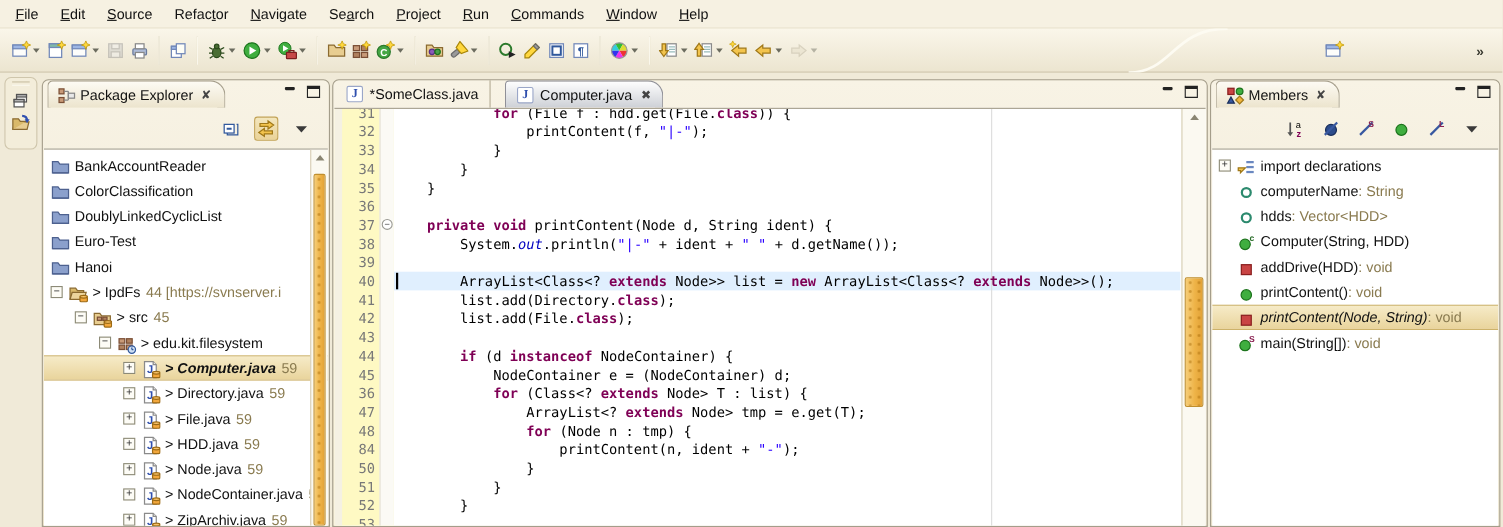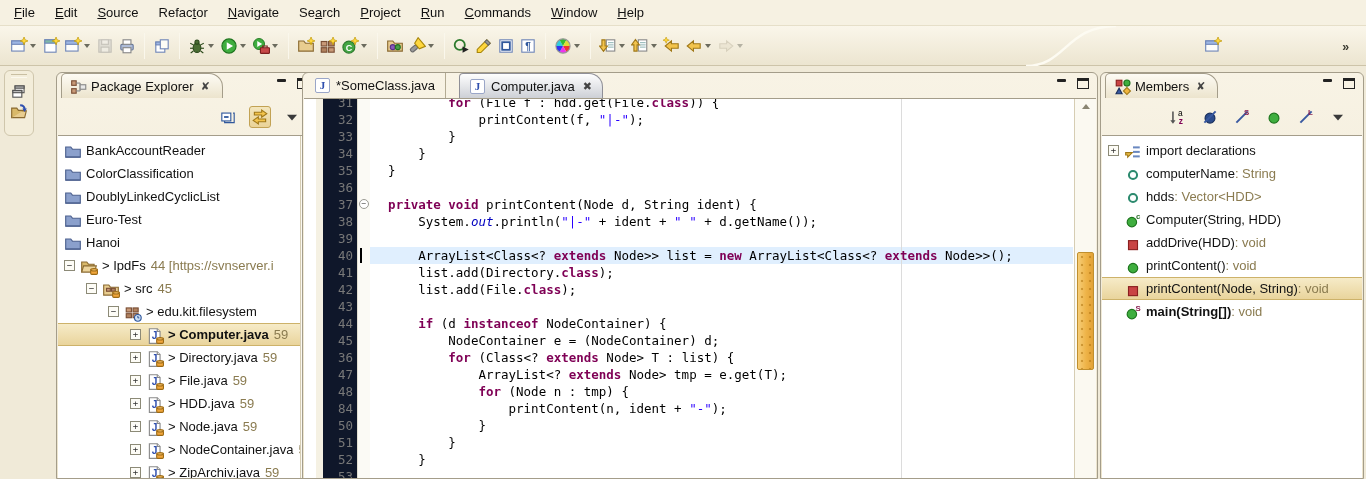--- a/index.html
+++ b/index.html
@@ -53,40 +53,40 @@
 
   
   .row { height:23px; display:flex; align-items:center; white-space:nowrap; overflow:hidden; padding-left:6px; }
   .row .exp { width:11px; height:11px; border:1px solid #8c8a77; background:#fdfcf6; font:9px/9px "DejaVu Sans Mono",monospace;
               text-align:center; color:#333; margin-right:5px; flex:none; }
   .row .exp-slot { width:16px; flex:none; }
   .row .ticon { width:17px; height:16px; margin-right:5px; flex:none; }
   .row .lbl { color:#111; }
   .row .dec { color:#8a7b50; margin-left:5px; }
   .row.sel { background:linear-gradient(#f6ebc8,#e9d49c); border-top:1px solid #cdb26a; border-bottom:1px solid #cdb26a; }
-  .row.sel .lbl { font-weight:bold; }
+  .row.sel .lbl { font-weight:bold;font-style:italic; }
   .typ { color:#8a7b50; }
 
   
   .sb { position:absolute; top:0; bottom:0; background:#fbf9f1; border-left:1px solid #d6cdb3; }
   .sb .up { height:15px; display:flex; align-items:center; justify-content:center; }
   .sb .up::after { content:""; border-left:4px solid transparent; border-right:4px solid transparent; border-bottom:5px solid #8a8572; }
   .sb .thumb { position:absolute; left:2px; right:2px; border:1px solid #c08f2e; border-radius:2px;
                background:radial-gradient(circle at 50% 50%, rgba(170,110,10,.5) 1px, transparent 1.6px) 0 0/8px 8px,
                           linear-gradient(90deg,#f6cd77,#eeb347 55%,#e2a237); }
 
   
   .etab { position:absolute; top:0; height:25px; display:flex; align-items:center; gap:6px; padding:0 10px;
           border-right:1px solid #b3ab93; color:#111; white-space:nowrap; }
   .etab.active { background:linear-gradient(#fefefe,#cdd0d6); border:1px solid #8f8f97; border-bottom:none;
                  border-radius:4px 14px 0 0; }
   .jicon { width:15px; height:15px; background:#fff; border:1px solid #9aa6c8; border-radius:2px;
            font:bold 11px/13px "Liberation Serif",serif; color:#2f4fae; text-align:center; display:inline-block; }
   #code-wrap { position:absolute; inset:0; }
-  #gutter { position:absolute; left:12px; top:0; bottom:0; width:54px; background:#0f172a; }
+  #gutter { position:absolute; left:0; top:0; bottom:0; width:54px; background:#fef9c3; }
   #gutter .marker-col { position:absolute; left:0; top:0; bottom:0; width:7px; background:#f5f1e3; }
   #gutter .fold-col { position:absolute; right:0; top:0; bottom:0; width:13px; background:#fbfaf5; border-left:1px solid #e3e0d2; }
   #gutter-nums { position:absolute; left:7px; top:-5px; width:33px; }
   #gutter-nums div { height:17px; text-align:right; color:#787878; font:12.5px/17px "DejaVu Sans Mono",monospace; padding-right:3px; }
   #fold-mark { position:absolute; right:1px; width:10px; height:10px; border:1px solid #9a9a93; border-radius:50%;
                background:#fff; font:8px/8px "DejaVu Sans Mono",monospace; text-align:center; color:#555; }
   #lines { position:absolute; left:54px; top:-5px; right:23px; }
   #lines div { height:17px; white-space:pre; font:12.5px/17px "DejaVu Sans Mono",monospace; color:#000; }
   .kw { color:#7f0055; font-weight:bold; }
   .str { color:#2a00ff; }
@@ -358,21 +358,21 @@
         <rect x="2.5" y="7.5" width="8" height="2" fill="#bbb" stroke="#555"></rect>
       </svg></span>
   <span class="fv-ic"><svg width="18" height="18" viewBox="0 0 16 16">
         <path d="M1.5 13 L3 7 L14.5 7 L13 13 Z" fill="#e8cd90" stroke="#8a6a30"></path>
         <path d="M1.5 13 L1.5 4.5 L6 4.5 L7.5 6.5 L12.5 6.5" fill="#d9b96a" stroke="#8a6a30"></path>
         <path d="M9 2 C13 2 13 5 13 6" fill="none" stroke="#3050b0" stroke-width="1.8"></path>
         <path d="M13 8 L11 4.8 L15 4.8 Z" fill="#3050b0"></path>
       </svg></span>
 </div>
 
-<div class="panel" id="pkg" style="left:56px;width:262px;">
+<div class="panel" id="pkg" style="left:38px;width:262px;">
   <div class="frame">
     <div class="title-tab">
       <span class="ticon" style="width:16px;height:16px;" id="pkg-tab-icon"><svg width="18" height="18" viewBox="0 0 16 16">
             <rect x="1.5" y="2.5" width="4" height="4" fill="#c89a78" stroke="#7a4e34"></rect>
             <rect x="1.5" y="9.5" width="4" height="4" fill="#c89a78" stroke="#7a4e34"></rect>
             <line x1="5.5" y1="4.5" x2="9" y2="4.5" stroke="#888"></line>
             <line x1="5.5" y1="11.5" x2="9" y2="11.5" stroke="#888"></line>
             <line x1="9" y1="4.5" x2="9" y2="11.5" stroke="#888"></line>
             <rect x="9" y="6" width="5" height="4" fill="#e8e8e8" stroke="#888"></rect>
           </svg></span>
@@ -786,19 +786,19 @@
               </svg></span>
             <span class="lbl" style="font-weight: normal;">printContent(Node, String)</span>
             <span class="typ"> : void</span>
           </div>
           <div class="row">
             <span class="exp-slot"></span>
             <span class="ticon"><svg width="18" height="18" viewBox="0 0 16 16">
                 <circle cx="7" cy="9" r="4.2" fill="#3fae3f" stroke="#1d741d"></circle>
                 <text x="12.5" y="6.5" font-size="7" font-weight="bold" fill="#8b2252" text-anchor="middle">S</text>
               </svg></span>
-            <span class="lbl" style="font-weight: bold;">main(String[])</span>
+            <span class="lbl" style="font-weight: normal;">main(String[])</span>
             <span class="typ"> : void</span>
           </div>
         </div>
     </div>
   </div>
 </div>
 
 </body></html>

